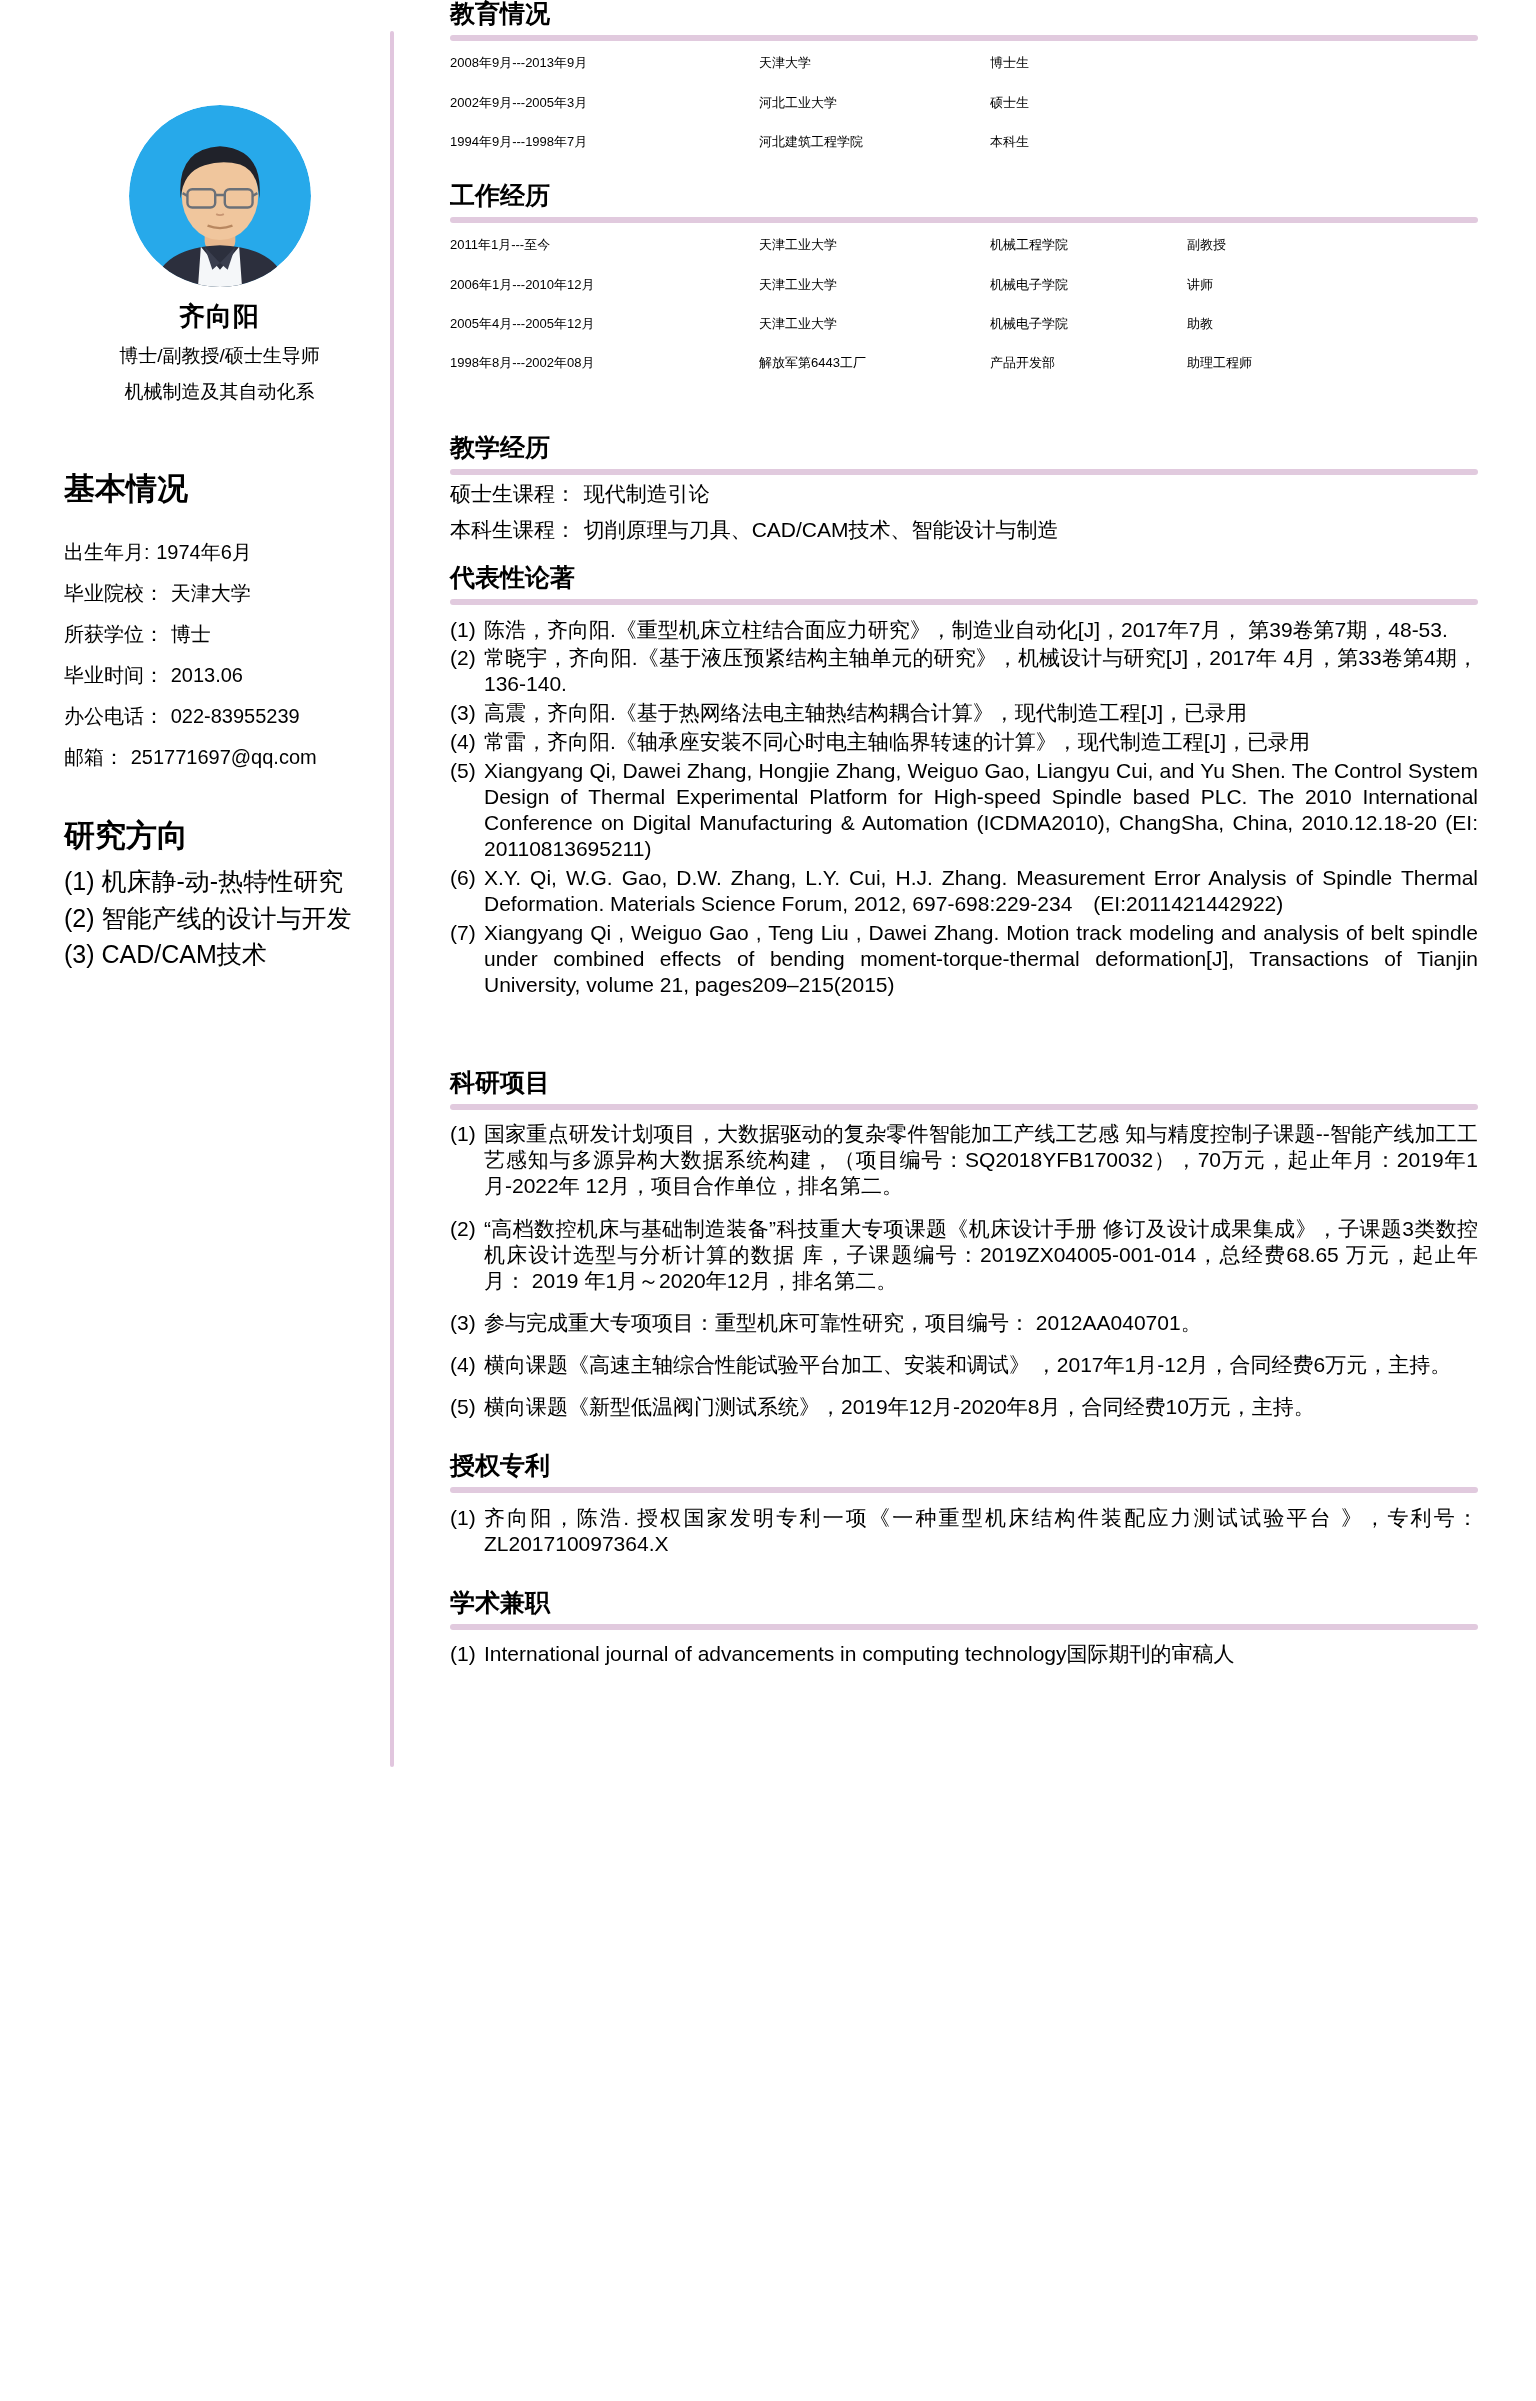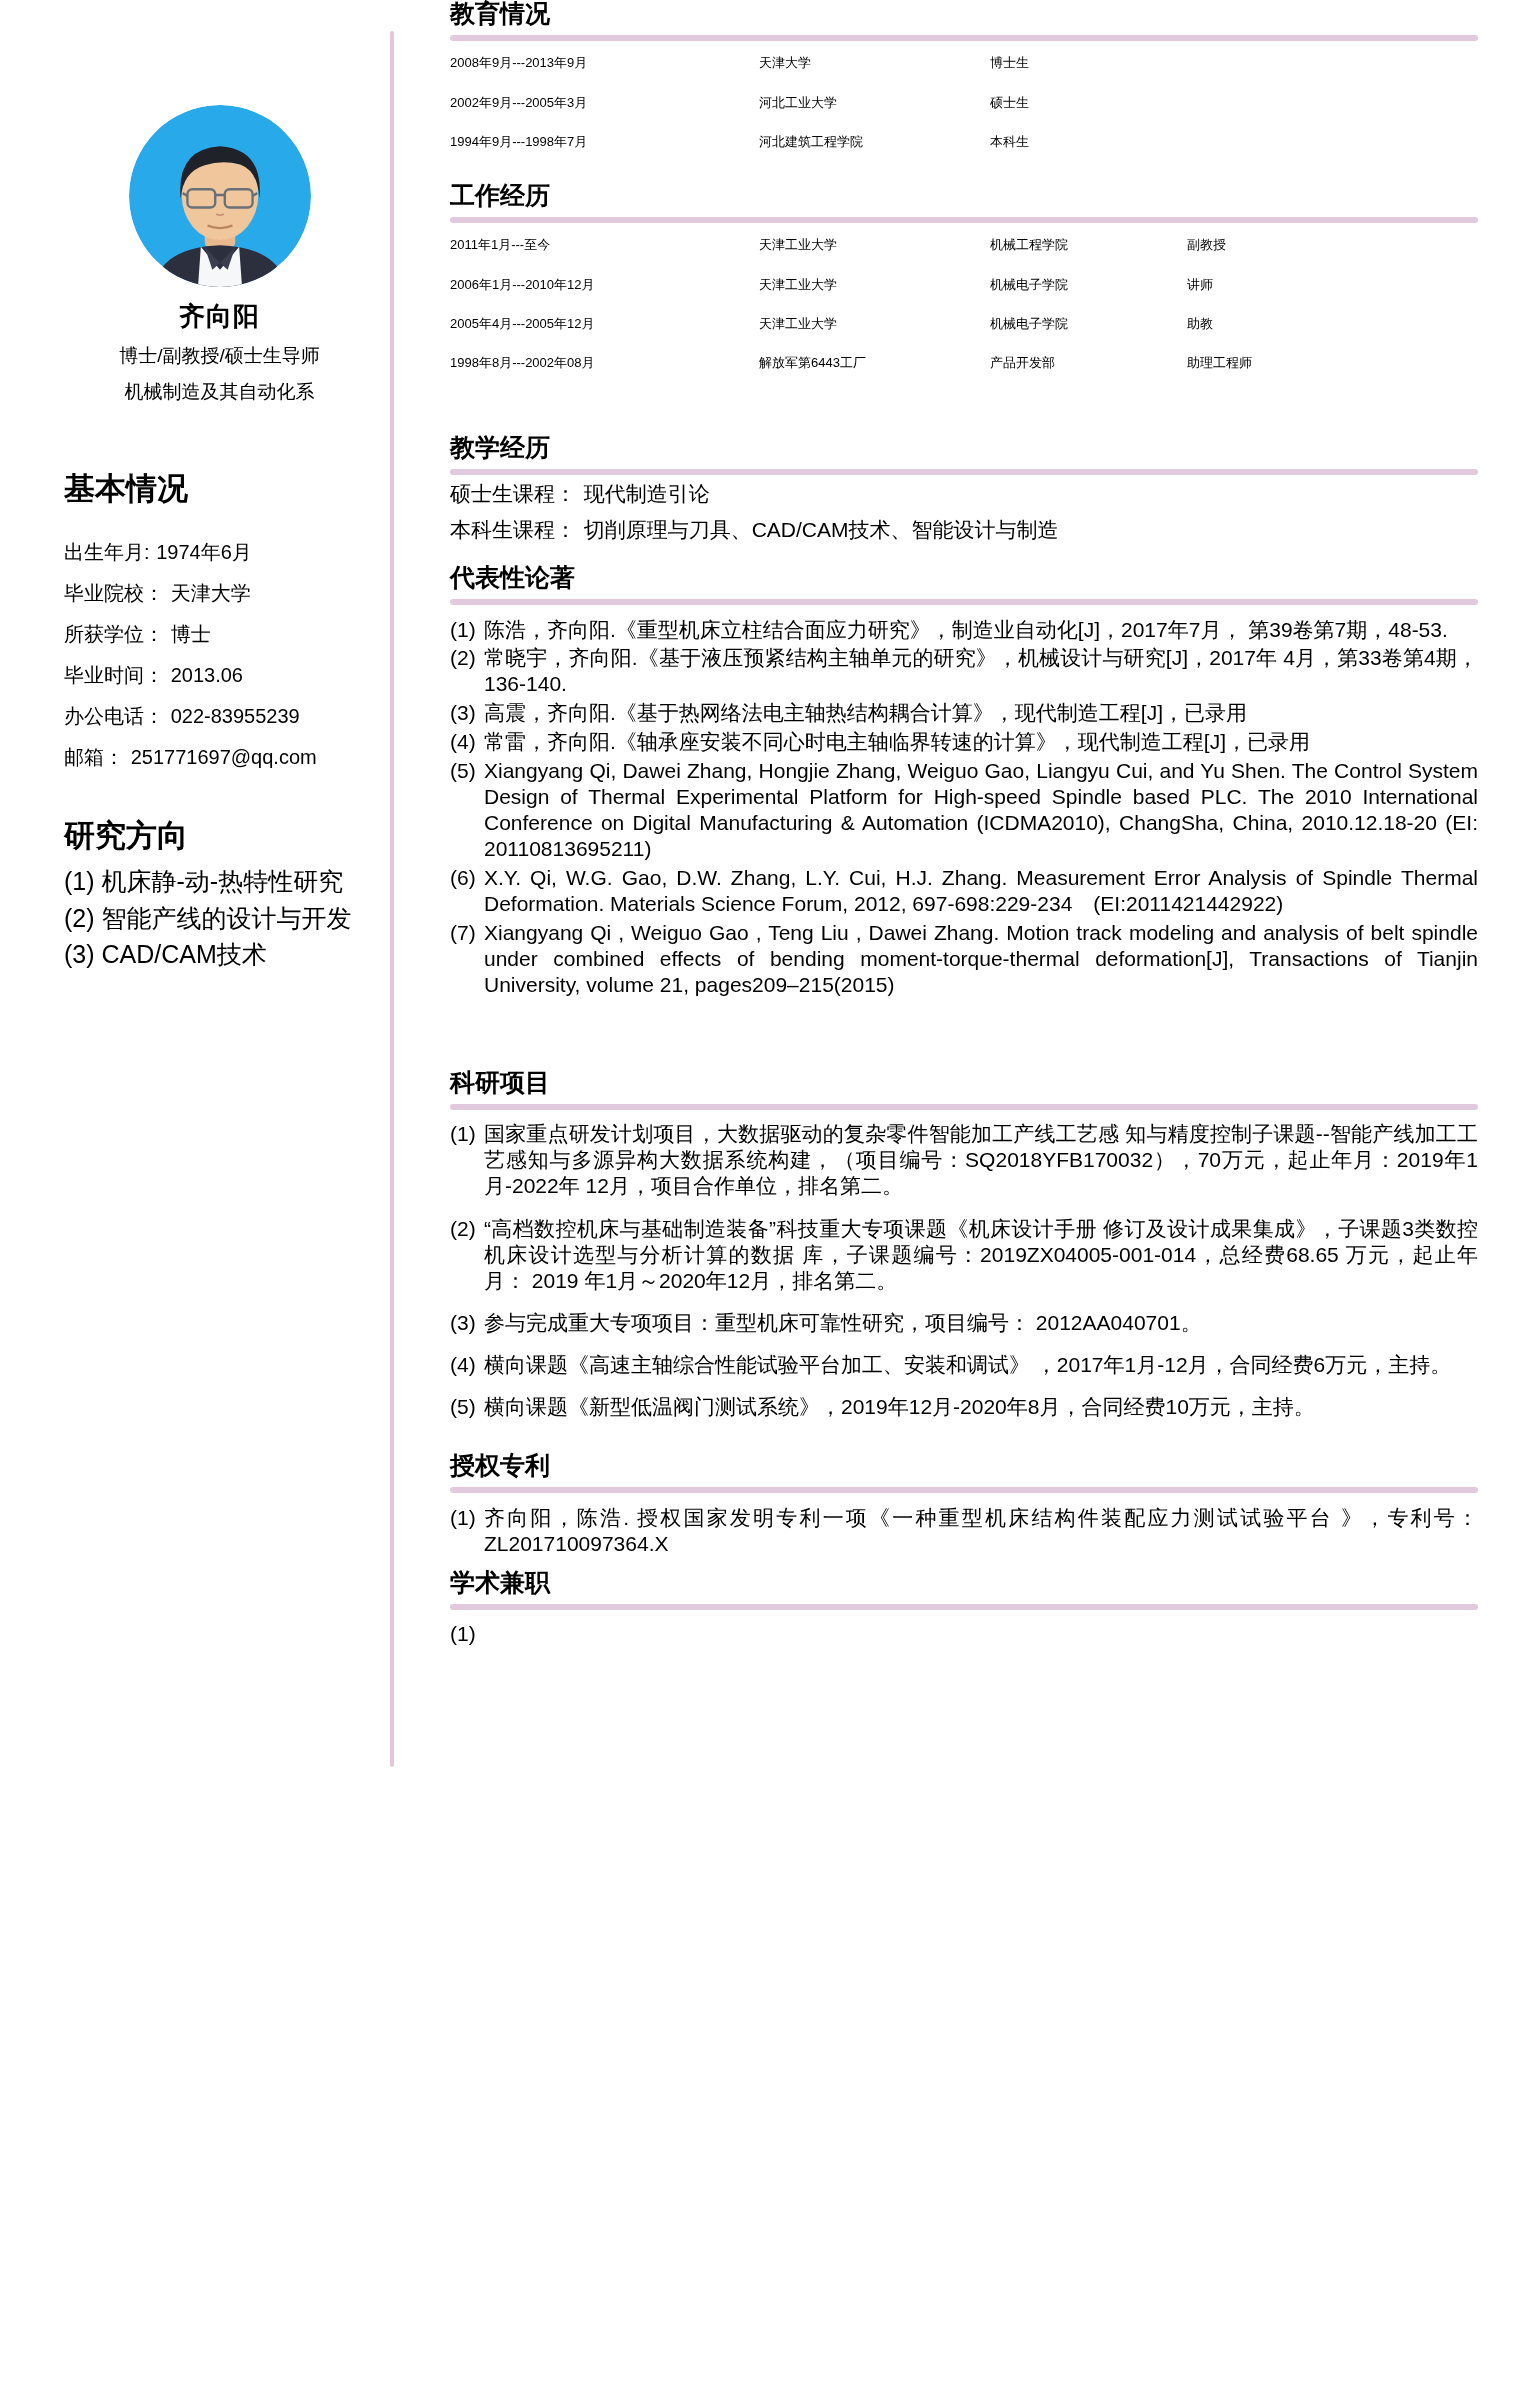--- a/index.html
+++ b/index.html
@@ -142,21 +142,21 @@
     text-align:justify;
   }
   .num-item .marker{
     position:absolute;
     left:0;
     top:0;
   }
   .sec-projects h2{margin-top:71px;}
   .proj-list .num-item{margin-bottom:16.3px;}
   .sec-patents h2{margin-top:32px;}
-  .sec-academic h2{margin-top:12px;}
+  .sec-academic h2{margin-top:32px;}
 </style>
 </head>
 <body>
 
 <div class="page">
   <div class="v-divider"></div>
 
   <aside class="sidebar">
     <div class="avatar">
       <svg viewBox="0 0 380 380">
@@ -371,20 +371,20 @@
           </div>
         </div>
     </section>
 
     <section class="sec-academic">
       <h2>学术兼职</h2>
       <div class="rule"></div>
       <div class="num-list">
 
           <div class="num-item">
-            <span class="marker">(1)</span>
+            <span class="marker">(1)</span><span>International journal of advancements in computing technology国际期刊的审稿人</span>
           </div>
         </div>
     </section>
 
   </main>
 </div>
 
 
 </body></html>

